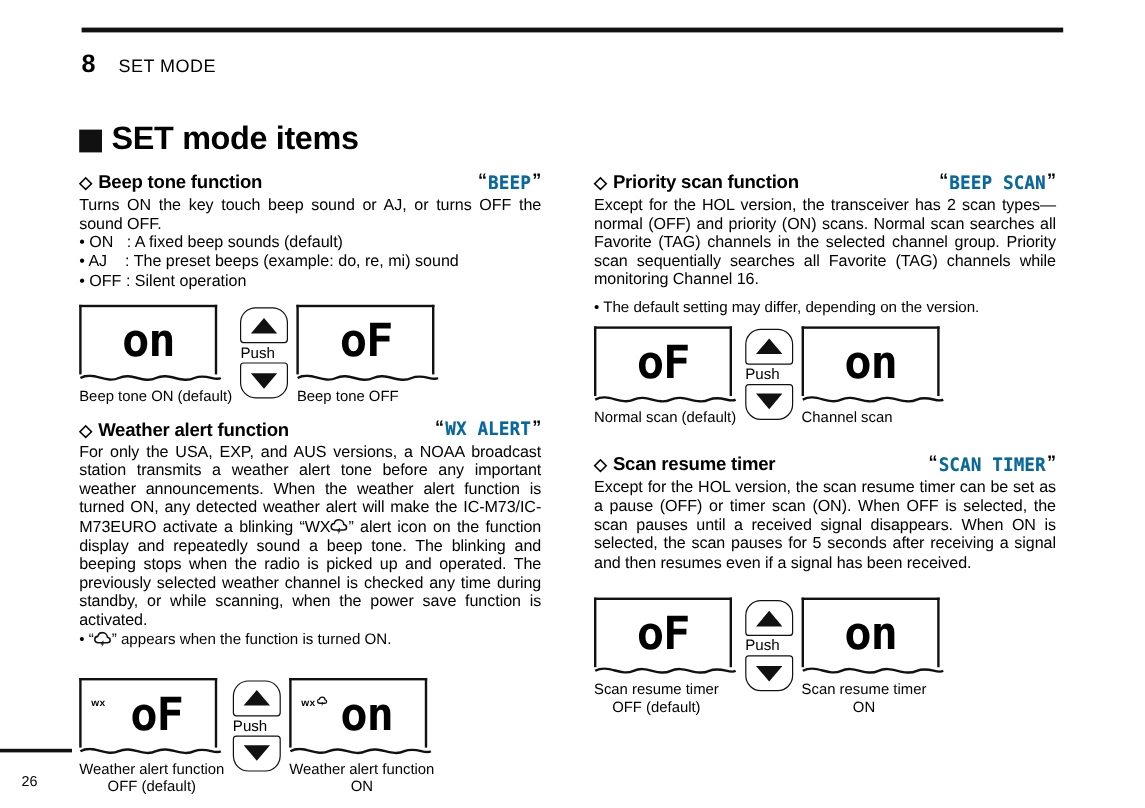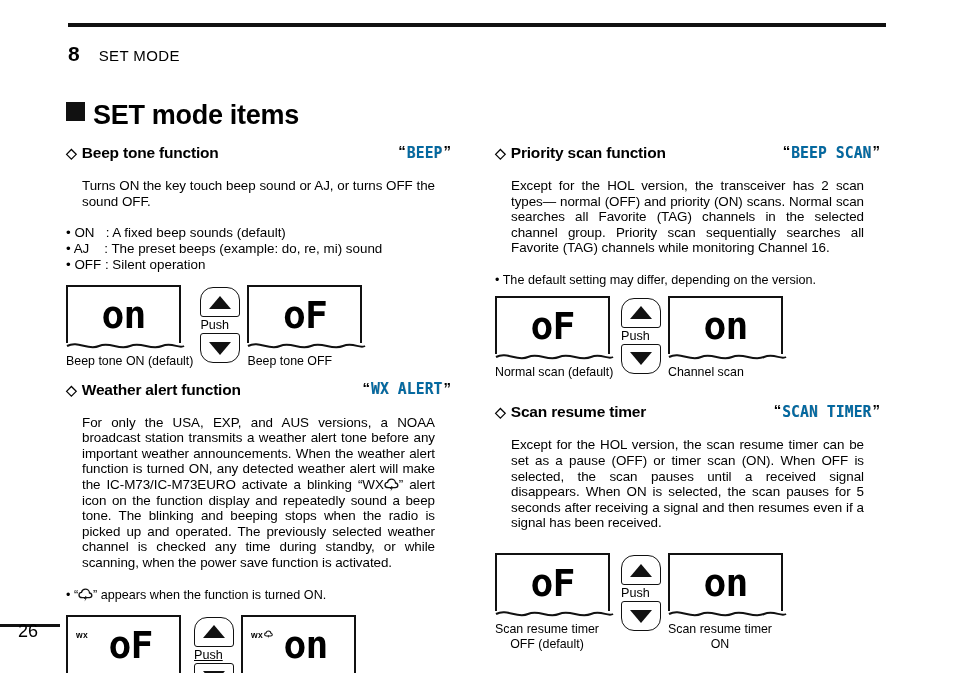--- a/index.html
+++ b/index.html
@@ -18,21 +18,21 @@
     position:absolute; left:68px; top:23px; width:818px; height:4px;
     background:#111;
   }
 
   
   .runhead { position:absolute; left:68px; top:42px; display:flex; align-items:baseline; }
   .runhead .chapnum { font-size:21px; font-weight:bold; letter-spacing:0; }
   .runhead .chaptitle { font-size:15px; font-weight:normal; margin-left:19px; letter-spacing:.4px; }
 
   
-  .main-title { position:absolute; left:66px; top:100px; display:flex; }
+  .main-title { position:absolute; left:66px; top:100px; display:flex; align-items:center; }
   .main-title .sqbullet { width:19px; height:19px; background:#111; display:inline-block; margin-right:8px; position:relative; top:2px;}
   .main-title .mt-text { font-size:27px; font-weight:bold; letter-spacing:-0.3px; }
 
   
   .col { position:absolute; width:385px; }
   .col-left  { left:66px;  top:144px; }
   .col-right { left:495px; top:144px; }
 
   
   .sec-head {
@@ -51,21 +51,21 @@
     font-size:14.5px; font-weight:bold;
     letter-spacing:0.2px;
     margin:0 1px;
     color:#0369a1;
     transform: scaleY(1.06);
     text-shadow: 0.4px 0 0 rgba(0,0,0,0.35);
   }
 
   
   p.body {
-    margin:16px; font-size:13.4px; line-height:15.6px;
+    margin:0; font-size:13.4px; line-height:15.6px;
     text-align:justify; text-justify:inter-word;
     letter-spacing:-0.05px;
   }
   ul.bullets { list-style:none; margin:0; padding:0; }
   ul.bullets li { font-size:13.4px; line-height:16px; white-space:pre; }
   .note { font-size:12.6px; line-height:16px; margin:0; }
 
   
   .fig-row { display:flex; align-items:flex-start; justify-content:flex-start; }
 
@@ -115,21 +115,21 @@
   .pbtn.down { border-radius:3px 3px 13px 13px; }
   .tri-up   { width:0;height:0;border-left:11px solid transparent;border-right:11px solid transparent;border-bottom:13px solid #111; }
   .tri-down { width:0;height:0;border-left:11px solid transparent;border-right:11px solid transparent;border-top:13px solid #111; }
   .push-word { font-size:12.6px; line-height:14px; margin:1px 0; }
 
   
   .cloudicon { display:inline-block; vertical-align:-3px; }
 
   
   .foot-rule { position:absolute; left:0; top:624px; width:60px; height:2.5px; background:#111; }
-  .pagenum { position:absolute; left:18px; top:621px; font-size:18px; }
+  .pagenum { position:absolute; left:18px; top:644px; font-size:12px; }
 </style>
 </head>
 <body>
 
 <div class="top-rule"></div>
 
 <div class="runhead">
   <span class="chapnum">8</span>
   <span class="chaptitle">SET MODE</span>
 </div>
@@ -209,21 +209,21 @@
     <p class="body"><span>For only the USA, EXP, and AUS versions, a NOAA broadcast station transmits a weather alert tone before any important weather announcements. When the weather alert function is turned ON, any detected weather alert will make the IC-M73/IC-M73EURO activate a blinking “WX</span><svg class="cloudicon" width="15" height="14" viewBox="0 0 15 14">
           <path d="M4.2,9.6 C2.3,9.6 1,8.4 1,6.9 C1,5.5 2.1,4.4 3.5,4.3 C3.9,2.5 5.5,1.2 7.4,1.2 C9.6,1.2 11.4,2.9 11.5,5.0 C12.8,5.2 13.8,6.3 13.8,7.5 C13.8,8.7 12.8,9.6 11.3,9.6 Z" fill="none" stroke="#111" stroke-width="1.3"></path>
           <path d="M7.6,8.0 L5.9,11.0 L7.4,11.0 L6.4,13.6 L8.8,10.2 L7.3,10.2 L8.5,8.0 Z" fill="#111"></path>
         </svg><span>” alert icon on the function display and repeatedly sound a beep tone. The blinking and beeping stops when the radio is picked up and operated. The previously selected weather channel is checked any time during standby, or while scanning, when the power save function is activated.</span></p>
 
     <p class="note"><span>• “</span><svg class="cloudicon" width="15" height="14" viewBox="0 0 15 14">
           <path d="M4.2,9.6 C2.3,9.6 1,8.4 1,6.9 C1,5.5 2.1,4.4 3.5,4.3 C3.9,2.5 5.5,1.2 7.4,1.2 C9.6,1.2 11.4,2.9 11.5,5.0 C12.8,5.2 13.8,6.3 13.8,7.5 C13.8,8.7 12.8,9.6 11.3,9.6 Z" fill="none" stroke="#111" stroke-width="1.3"></path>
           <path d="M7.6,8.0 L5.9,11.0 L7.4,11.0 L6.4,13.6 L8.8,10.2 L7.3,10.2 L8.5,8.0 Z" fill="#111"></path>
         </svg><span>” appears when the function is turned ON.</span></p>
 
-    <div class="fig-row" style="margin-top:12px;text-decoration:underline;">
+    <div class="fig-row" style="margin-top:24px;">
       <div class="lcd-unit">
         <div class="lcd-box">
           <div class="wx-ind">
             <span>wx</span>
           </div>
           <div class="lcd-digits shifted">oF</div>
         </div>
         <svg class="wave" viewBox="0 0 119 11" preserveAspectRatio="none">
           <path d="M1,4 C12,-2 22,9 33,4 C44,-1 53,9 64,4 C75,-1 85,9 96,4 C106,0 113,7 118,4" fill="none" stroke="#111" stroke-width="2"></path>
         </svg>

